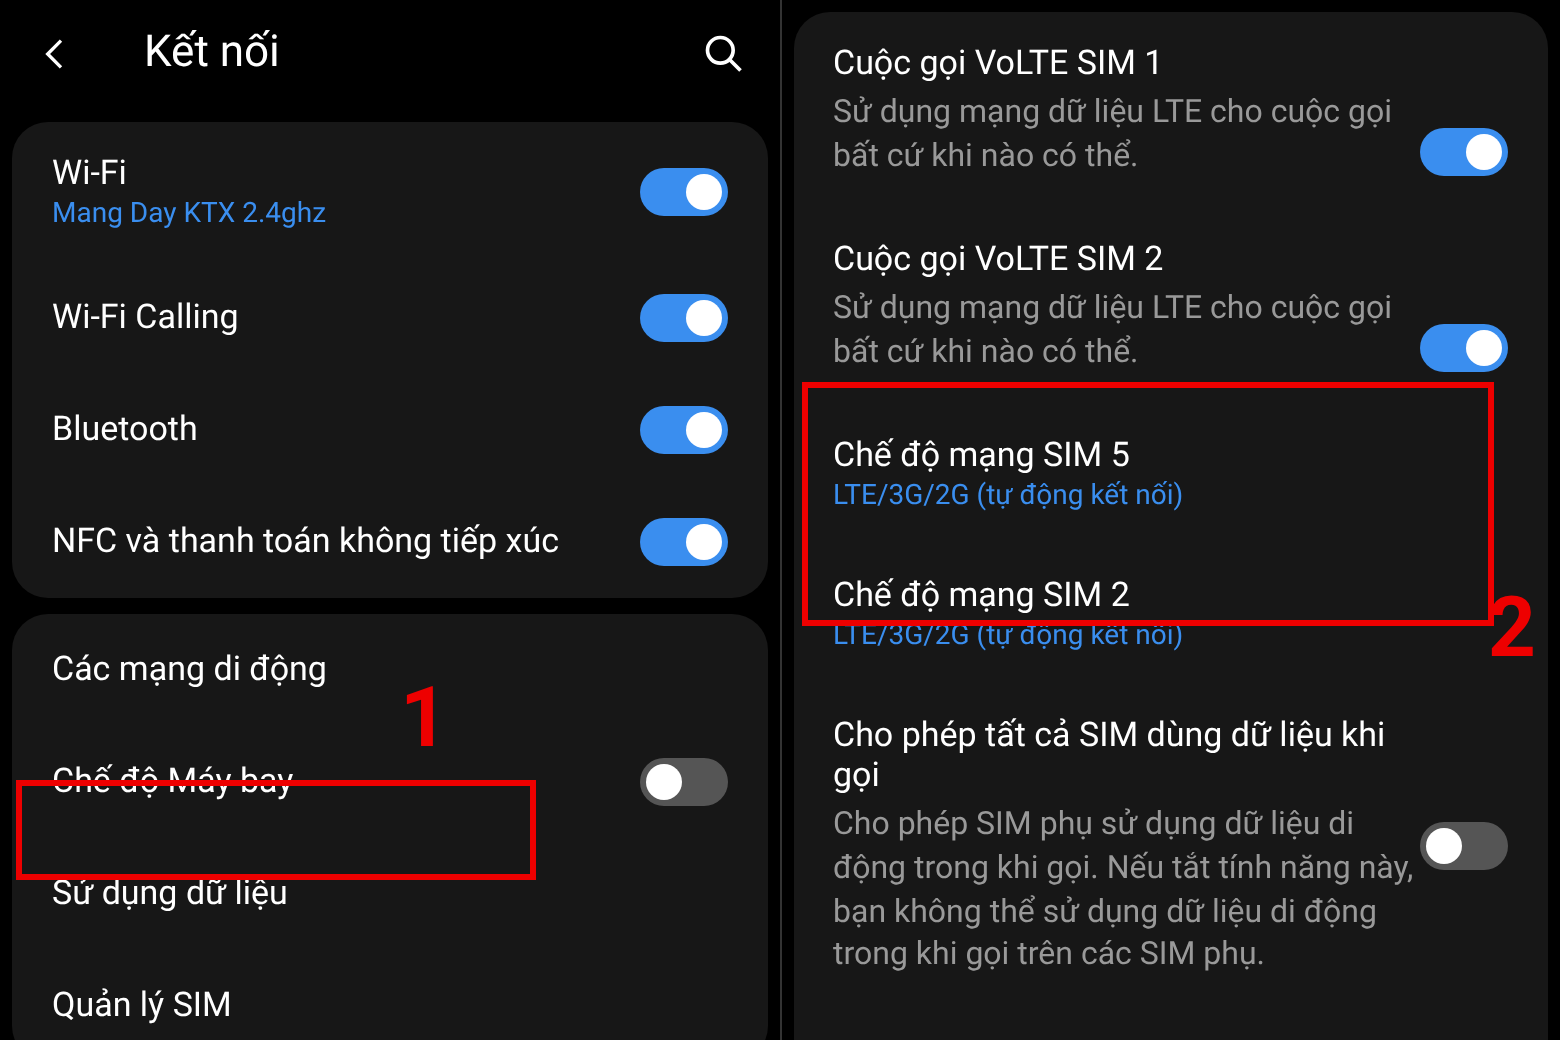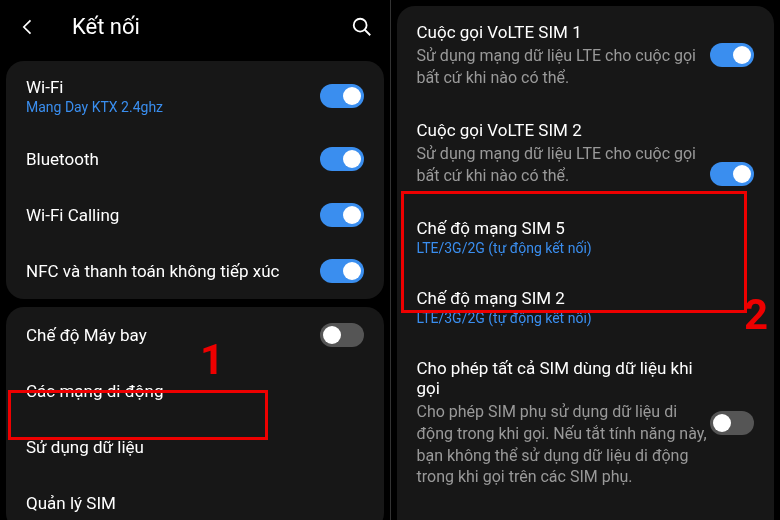--- a/index.html
+++ b/index.html
@@ -49,57 +49,57 @@
 
   <div class="section">
     <div class="row">
       <div class="row-content">
         <div class="row-title">Wi-Fi</div>
         <div class="row-sub">Mang Day KTX 2.4ghz</div>
       </div>
       <div class="toggle on"></div>
     </div>
     <div class="row">
-      <div class="row-title">Bluetooth</div>
+      <div class="row-title">Wi-Fi Calling</div>
       <div class="toggle on"></div>
     </div>
     <div class="row">
-      <div class="row-title">Wi-Fi Calling</div>
+      <div class="row-title">Bluetooth</div>
       <div class="toggle on"></div>
     </div>
     <div class="row">
       <div class="row-title">NFC và thanh toán không tiếp xúc</div>
       <div class="toggle on"></div>
     </div>
   </div>
 
   <div class="section">
     <div class="row">
+      <div class="row-title">Các mạng di động</div>
+    </div>
+    <div class="row">
       <div class="row-title">Chế độ Máy bay</div>
       <div class="toggle off"></div>
-    </div>
-    <div class="row">
-      <div class="row-title">Các mạng di động</div>
     </div>
     <div class="row">
       <div class="row-title">Sử dụng dữ liệu</div>
     </div>
     <div class="row">
       <div class="row-title">Quản lý SIM</div>
     </div>
   </div>
 
   <div class="red-box" style="left:8px;top:390px;width:260px;height:50px"></div>
   <div class="red-num" style="left:200px;top:335px">1</div>
 </div>
 
 <div class="panel">
   <div class="spacer"></div>
   <div class="section" style="margin-top:0">
-    <div class="row" style="align-items:center">
+    <div class="row" style="align-items:flex-end">
       <div class="row-content">
         <div class="row-title">Cuộc gọi VoLTE SIM 1</div>
         <div class="row-desc">Sử dụng mạng dữ liệu LTE cho cuộc gọi bất cứ khi nào có thể.</div>
       </div>
       <div class="toggle on"></div>
     </div>
     <div class="row" style="align-items:flex-end">
       <div class="row-content">
         <div class="row-title">Cuộc gọi VoLTE SIM 2</div>
         <div class="row-desc">Sử dụng mạng dữ liệu LTE cho cuộc gọi bất cứ khi nào có thể.</div>

